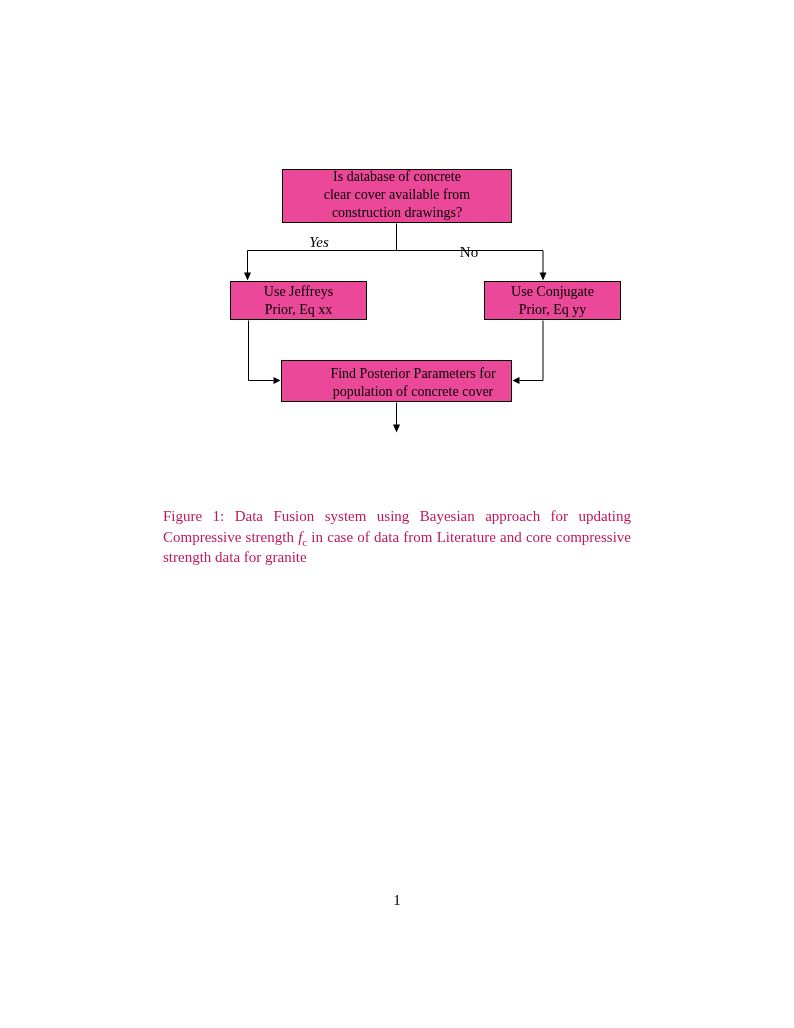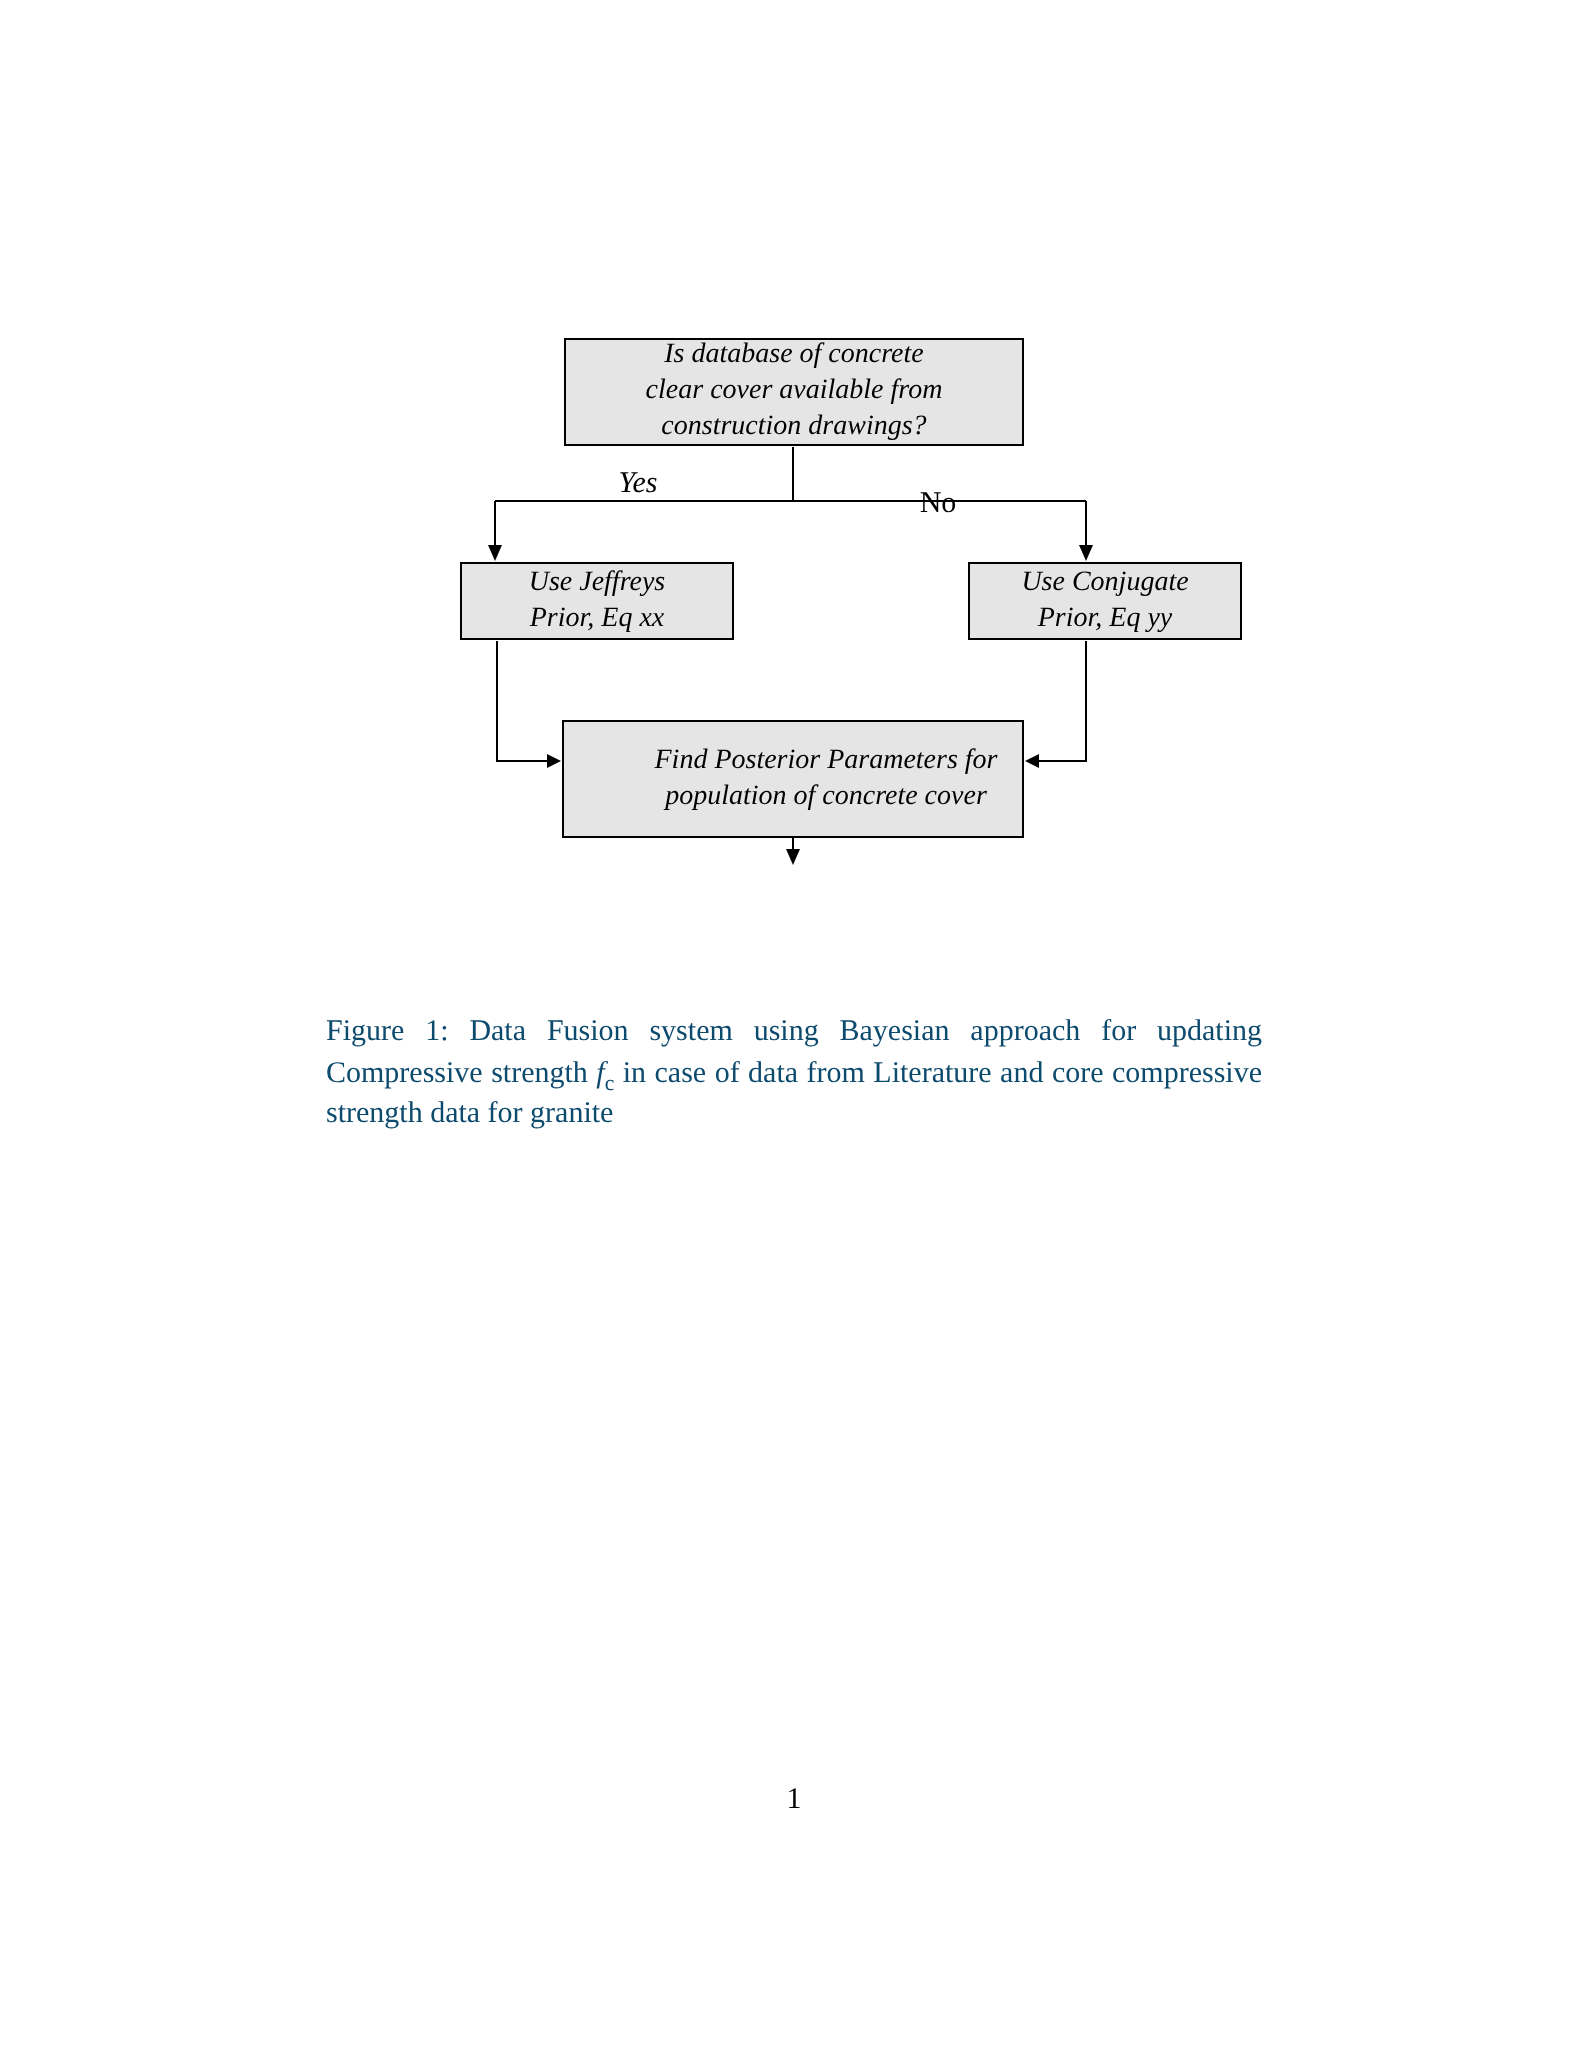--- a/index.html
+++ b/index.html
@@ -24,36 +24,35 @@
   .connectors {
     position: absolute;
     left: 0; top: 0;
     pointer-events: none;
   }
   .node {
     position: absolute;
     box-sizing: border-box;
     border: 1px solid #000000;
     display: flex;
-    align-items: center;
+    align-items: flex-end;
     justify-content: center;
-    background: #e5e5e5;
-    font-style: italic;
+    background: #ec4899;
   }
   .node .node-text {
     white-space: pre;
     text-align: center;
     font-size: 14px;
     line-height: 18px;
     color: #000000;
   }
   .node-start      { left: 282px; top: 169px; width: 230px; height: 54px; }
   .node-jeffreys   { left: 197px; top: 281px; width: 137px; height: 39px; margin-left: 33px; }
   .node-conjugate  { left: 474px; top: 281px; width: 137px; height: 39px; margin-left: 10px; }
-  .node-posterior  { left: 281px; top: 360px; width: 231px; height: 59px; padding-left: 33px; }
+  .node-posterior  { left: 281px; top: 360px; width: 231px; height: 42px; padding-left: 33px; }
   .node-plot       { left: 282px; top: 433px; width: 230px; height: 42px; }
 
   .edge-label {
     position: absolute;
     width: 44px;
     text-align: center;
     font-size: 15px;
     line-height: 17px;
     color: #000000;
   }
@@ -61,21 +60,21 @@
   .edge-label-no  { left: 447px; top: 244px; }
 
   .caption {
     position: absolute;
     left: 163px;
     top: 491px;
     width: 468px;
     font-size: 15px;
     line-height: 20.5px;
     text-align: justify;
-    color: #0c4a6e;
+    color: #be185d;
   }
   .caption .math-var {
     font-style: italic;
   }
   .caption sub {
     font-size: 0.72em;
     line-height: 0;
   }
   .page-number {
     position: absolute;

